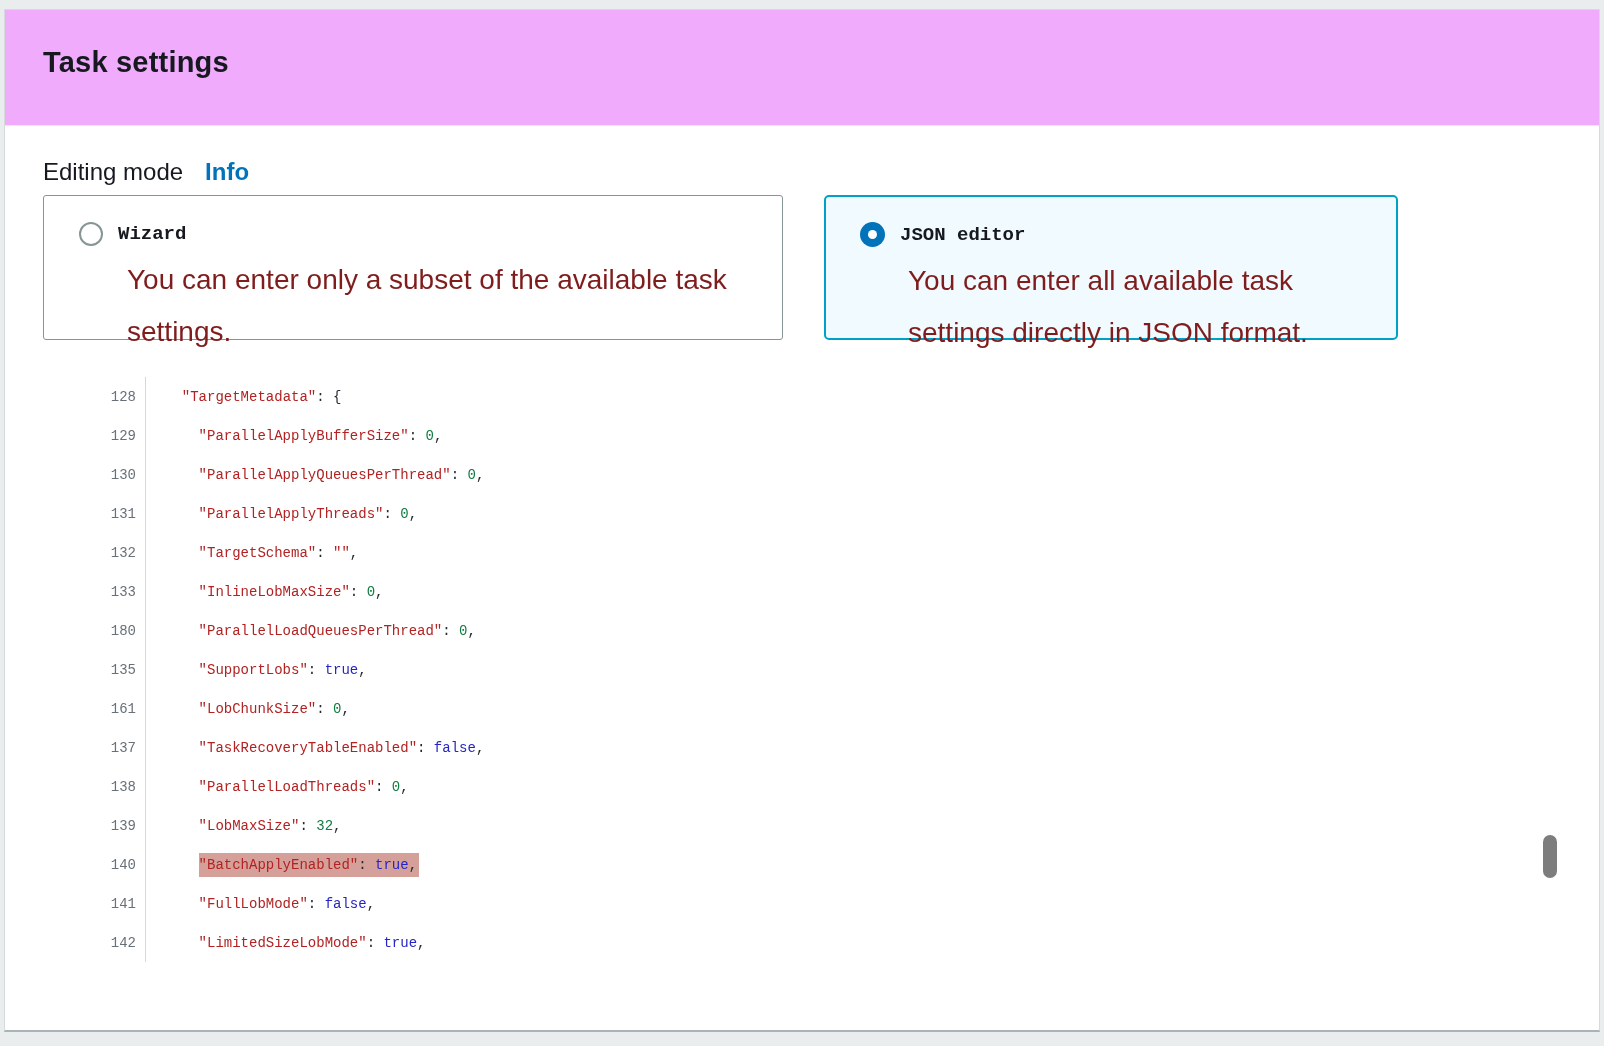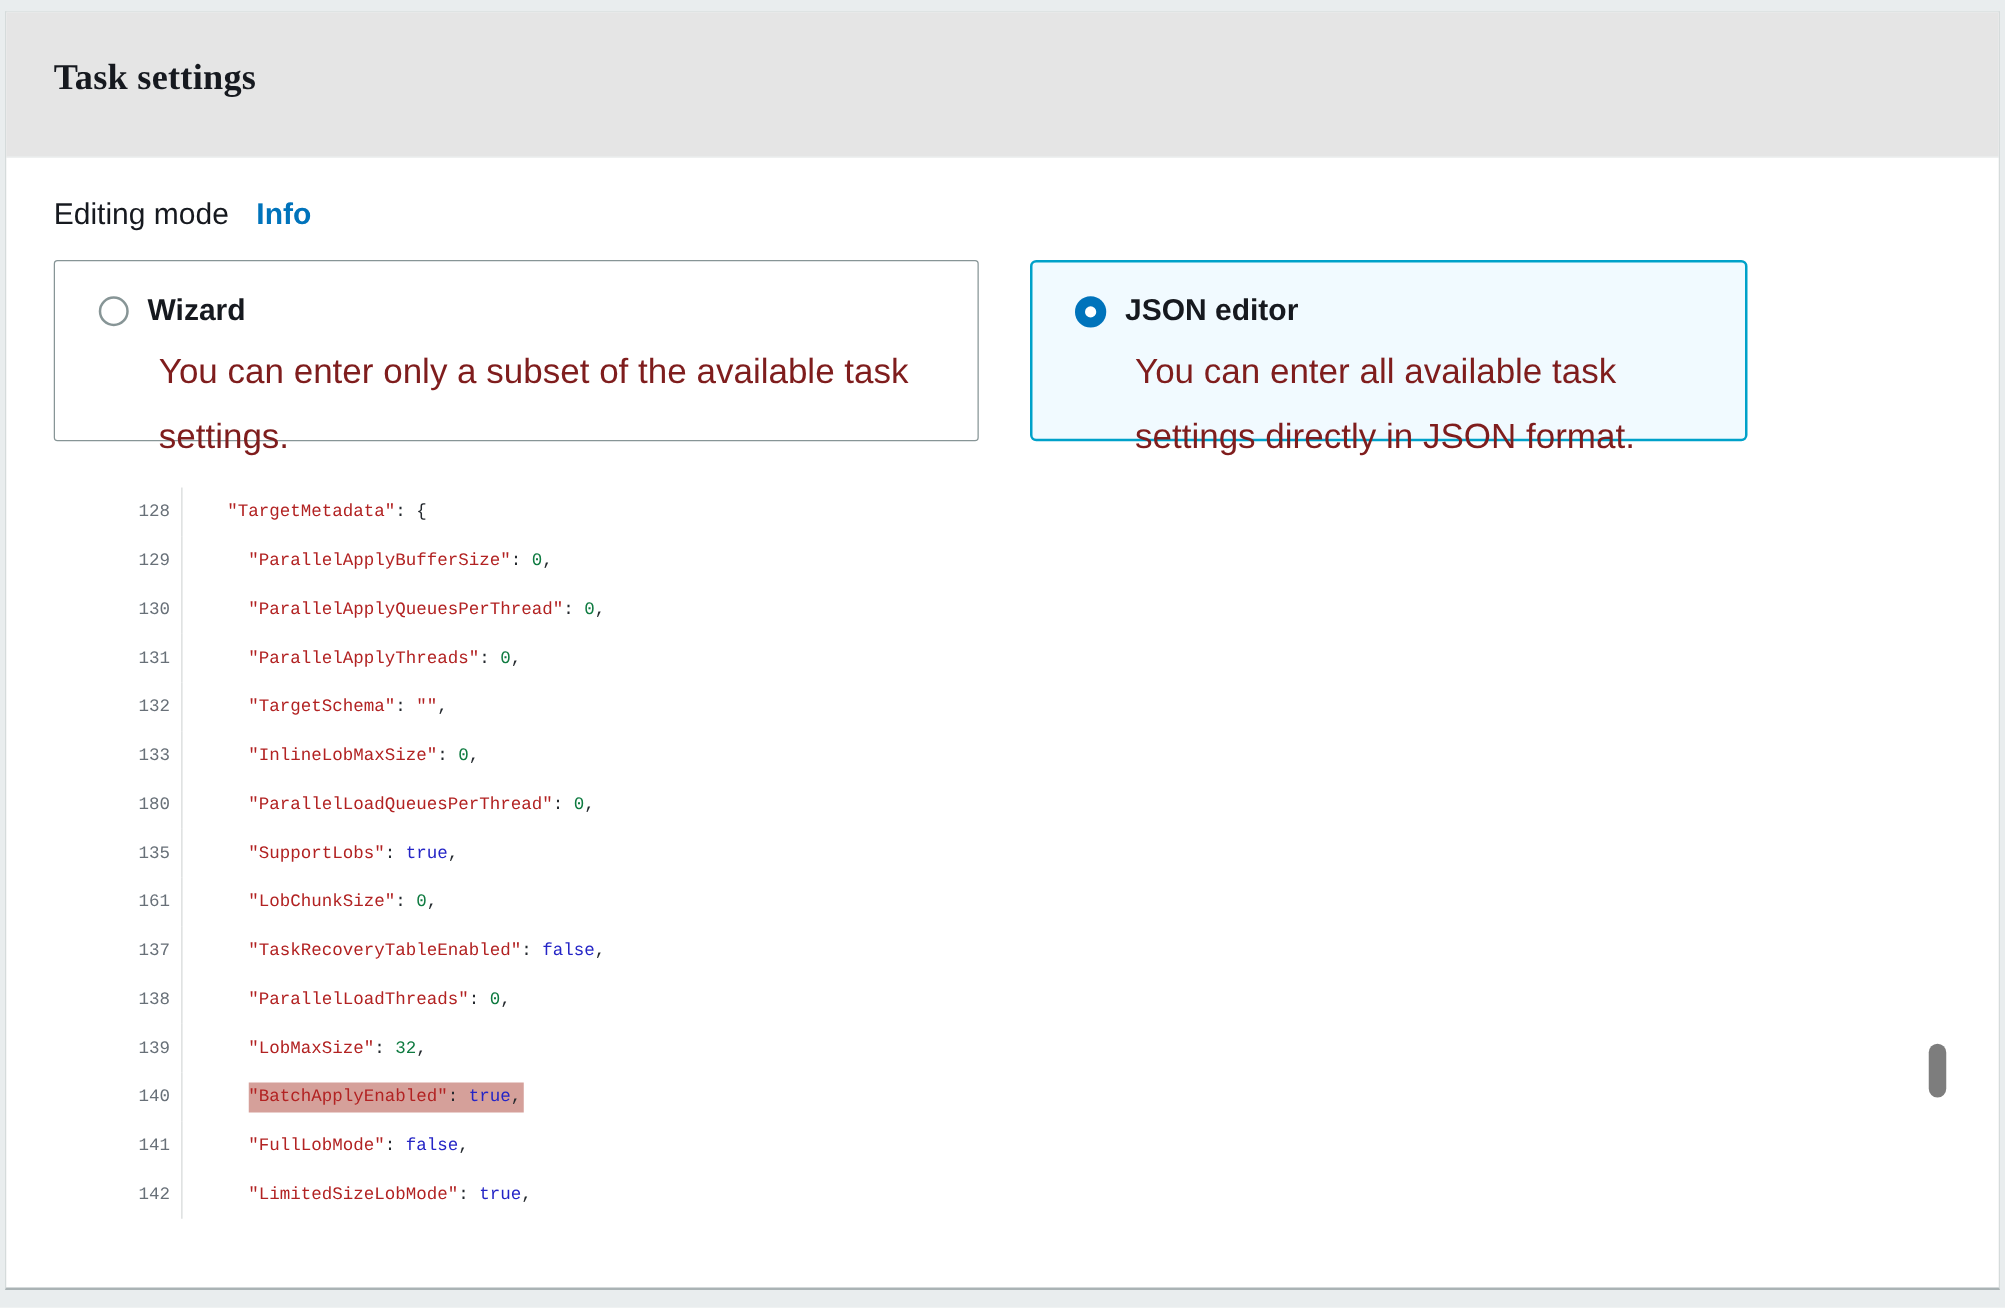--- a/index.html
+++ b/index.html
@@ -13,36 +13,35 @@
   .page-card {
     position: absolute;
     left: 4px; top: 9px;
     width: 1596px; height: 1023px;
     background: #ffffff;
     border: 1px solid #d5dbdb;
     border-bottom: 2px solid #aab3b5;
   }
   .card-header {
     height: 116px;
-    background: #e5e5e5;
+    background: #f0abfc;
     border-bottom: 1px solid #eaeded;
     padding: 36px 0 0 38px;
-    font-family: Liberation Serif, serif;
   }
   .card-header h1 {
     font-size: 29px;
     font-weight: 700;
     color: #16191f;
     letter-spacing: 0.2px;
   }
   .card-body { padding: 32px 40px 0 38px; }
 
   .field-label-row {
     display: flex; align-items: baseline; gap: 22px;
-    margin-bottom: 22px;
+    margin-bottom: 9px;
   }
   .field-label { font-size: 24px; color: #16191f; }
   .info-link {
     font-size: 24px; font-weight: 700; color: #0073bb;
     text-decoration: none; cursor: pointer;
   }
 
   .tiles-row { display: flex; gap: 41px; }
   .tile {
     width: 740px; height: 145px;
@@ -65,21 +64,21 @@
     border: 2px solid #879596; background: #fff;
     flex: none;
     display: flex; align-items: center; justify-content: center;
   }
   .tile.selected .radio-outer {
     border: none; background: #0073bb;
     width: 25px; height: 25px;
   }
   .radio-dot { width: 9px; height: 9px; border-radius: 50%; background: transparent; }
   .tile.selected .radio-dot { background: #ffffff; }
-  .tile-label { font-size: 24px; font-weight: 700; color: #16191f; }
+  .tile-label { font-size: 19px; font-weight: 700; color: #16191f; font-family: Liberation Mono, monospace; }
   .tile-desc {
     margin: 8px 0 0 48px;
     font-size: 28px; line-height: 1.85;
     color: #7f1d1d;
     max-width: 615px;
   }
 
   .code-area { margin-top: 37px; font-family: "Liberation Mono", monospace; }
   .code-row {
     display: flex; align-items: center;

